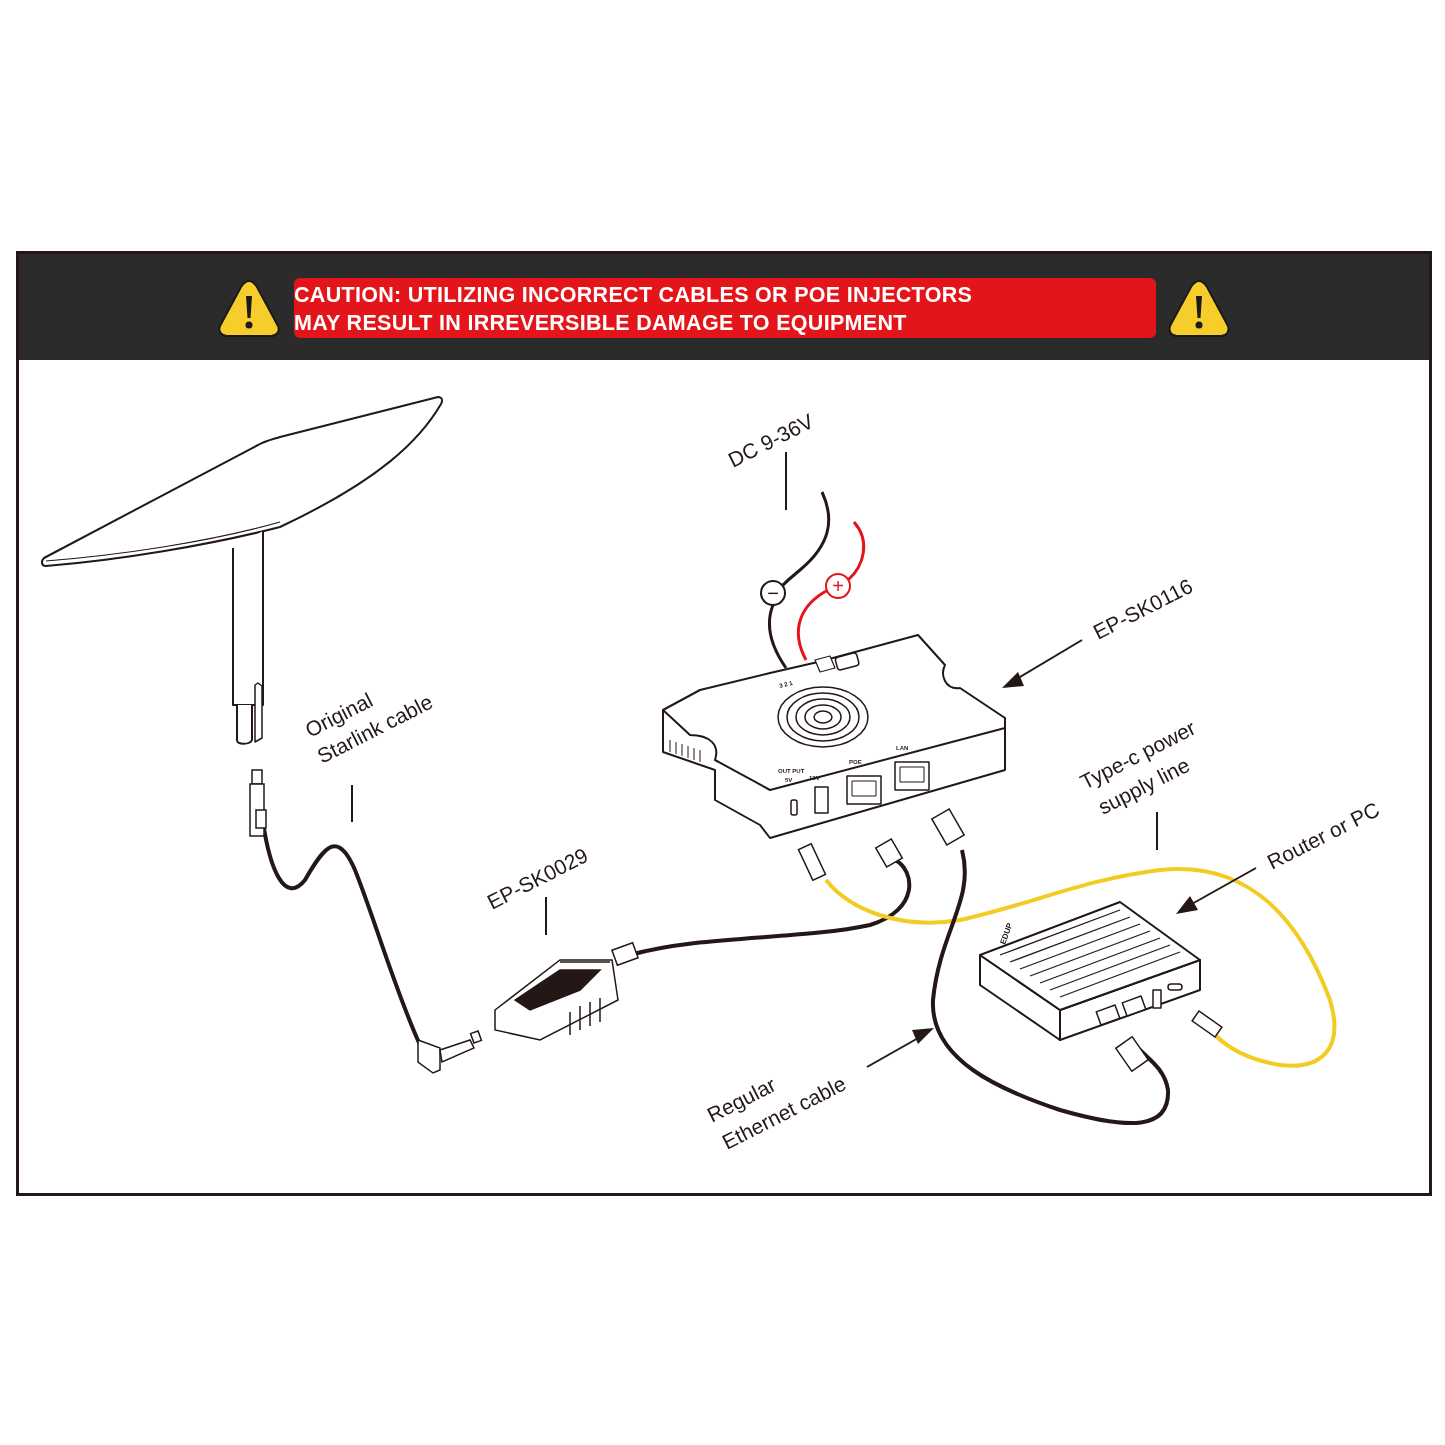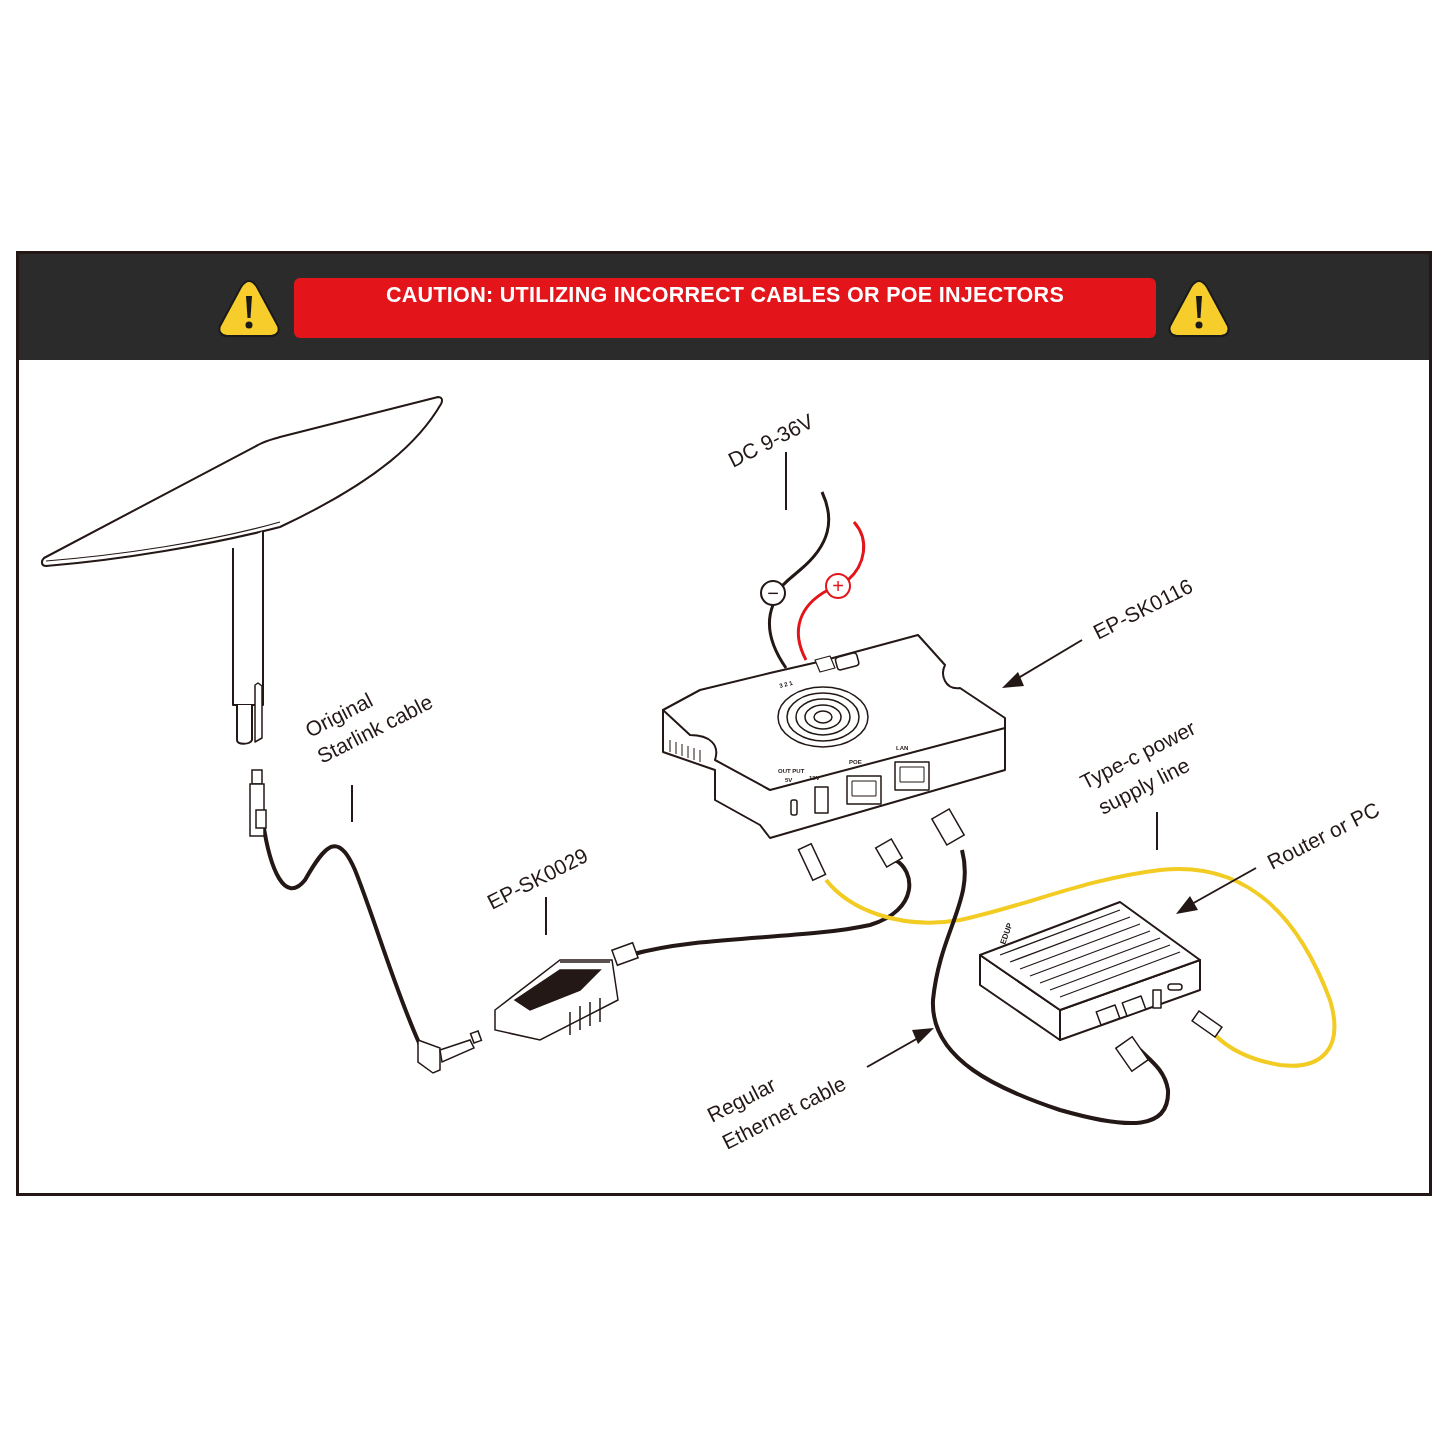--- a/index.html
+++ b/index.html
@@ -2,21 +2,21 @@
 <html><head>
 <meta charset="utf-8">
 <style>
   html, body { margin:0; padding:0; background:#ffffff; }
   body { width:1445px; height:1445px; position:relative; overflow:hidden;
          font-family:"Liberation Sans", sans-serif; }
   #frame { position:absolute; left:16px; top:251px; width:1410px; height:939px;
            border:3px solid #231815; box-sizing:content-box; background:#fff; }
   #banner { position:absolute; left:0; top:0; width:1410px; height:106px; background:#2b2b2b; }
   #caution { position:absolute; left:275px; top:24px; width:862px; height:60px;
-             background:#e3151a; border-radius:6px; color:#fff; text-align:center;
+             background:#e3151a; border-radius:6px; color:#fff; text-align:left;
              font-weight:bold; font-size:21.5px; line-height:28px; letter-spacing:0.3px;
              padding-top:3px; box-sizing:border-box; }
   #caution div { white-space:nowrap; }
   .warn { position:absolute; top:24px; width:64px; height:60px; }
   #warn-left { left:198px; }
   #warn-right { left:1148px; }
   #diagram { position:absolute; left:0; top:0; width:1445px; height:1445px; }
   .lbl { font-family:"Liberation Sans", sans-serif; font-size:21px; fill:#231815; }
   .tiny { font-family:"Liberation Sans", sans-serif; font-size:6px; fill:#231815; font-weight:bold; }
 </style>
@@ -25,20 +25,21 @@
 
 <div id="frame">
   <div id="banner">
     <svg class="warn" id="warn-left" viewBox="0 0 64 60">
       <path d="M32 3 C36 3 38 6 40 9 L61 48 C63 53 60 58 54 58 L10 58 C4 58 1 53 3 48 L24 9 C26 6 28 3 32 3 Z" fill="#f6cd2b" stroke="#1a1a1a" stroke-width="2"></path>
       <path d="M29 18 L35 18 L33.5 40 L30.5 40 Z" fill="#1a1a1a"></path>
       <circle cx="32" cy="47" r="3.5" fill="#1a1a1a"></circle>
     </svg>
     <div id="caution">
       <div>CAUTION: UTILIZING INCORRECT CABLES OR POE INJECTORS</div>
+      <div>MAY RESULT IN IRREVERSIBLE DAMAGE TO EQUIPMENT</div>
     </div>
     <svg class="warn" id="warn-right" viewBox="0 0 64 60">
       <path d="M32 3 C36 3 38 6 40 9 L61 48 C63 53 60 58 54 58 L10 58 C4 58 1 53 3 48 L24 9 C26 6 28 3 32 3 Z" fill="#f6cd2b" stroke="#1a1a1a" stroke-width="2"></path>
       <path d="M29 18 L35 18 L33.5 40 L30.5 40 Z" fill="#1a1a1a"></path>
       <circle cx="32" cy="47" r="3.5" fill="#1a1a1a"></circle>
     </svg>
   </div>
 </div>
 
 <svg id="diagram" viewBox="0 0 1445 1445">

